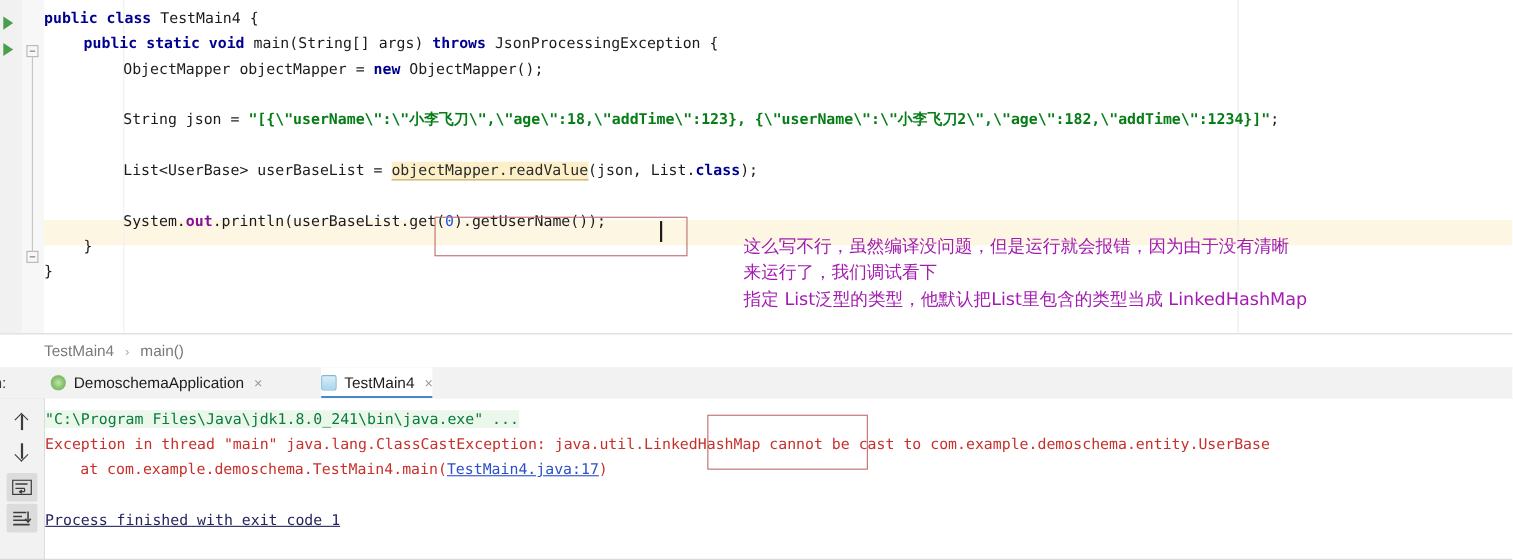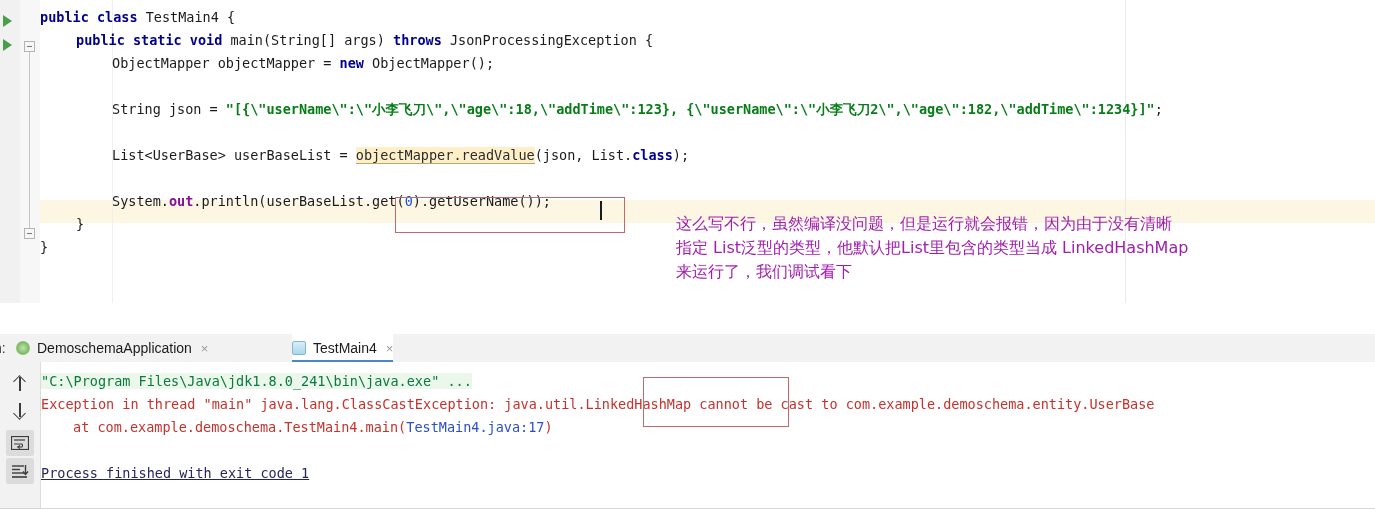--- a/index.html
+++ b/index.html
@@ -227,21 +227,21 @@
     background: #ffffff;
     font-family: "DejaVu Sans Mono", "Liberation Mono", monospace;
     font-size: 13.5px;
     line-height: 23px;
     white-space: pre;
     overflow: hidden;
   }
   .console .cl { position: absolute; left: 14px; height:23px; line-height:23px; }
   .c-cmd { color: #0b7a3e; background: #eaf7ea; }
   .c-err { color: #c7312c; }
-  .c-link { color: #2c4fc7; }
+  .c-link { color: #2c4fc7; text-decoration: underline; }
   .c-ok { color: #252560; text-decoration: underline; }
   .red-box-console {
     position: absolute;
     left: 643px; top: 43px;
     width: 146px; height: 50px;
     border: 1px solid #c06b6b;
     box-sizing: border-box;
   }
   .bottom-edge {
     position: absolute; left: 0; bottom: 0;
@@ -268,32 +268,39 @@
     <div class="fold-box" style="top:41px"></div>
     <div class="fold-box" style="top:228px"></div>
 
     <div class="code-area" id="code-area"><div class="cl cline" style="top: 6px; left: 0px;"><span class="kw">public </span><span class="kw">class </span><span class="plain">TestMain4 {</span></div><div class="cl cline" style="top: 29px; left: 36px;"><span class="kw">public </span><span class="kw">static </span><span class="kw">void </span><span class="plain">main(String[] args) </span><span class="kw">throws </span><span class="plain">JsonProcessingException {</span></div><div class="cl cline" style="top: 52px; left: 72px;"><span class="plain">ObjectMapper objectMapper = </span><span class="kw">new </span><span class="plain">ObjectMapper();</span></div><div class="cl cline" style="top: 75px; left: 0px;"></div><div class="cl cline" style="top: 98px; left: 72px;"><span class="plain">String json = </span><span class="str">"[{\"userName\":\"小李飞刀\",\"age\":18,\"addTime\":123}, {\"userName\":\"小李飞刀2\",\"age\":182,\"addTime\":1234}]"</span><span class="plain">;</span></div><div class="cl cline" style="top: 121px; left: 0px;"></div><div class="cl cline" style="top: 144px; left: 72px;"><span class="plain">List&lt;UserBase&gt; userBaseList = </span><span class="readvalue-hl">objectMapper.readValue</span><span class="plain">(json, List.</span><span class="kw">class</span><span class="plain">);</span></div><div class="cl cline" style="top: 167px; left: 0px;"></div><div class="cl cline" style="top: 190px; left: 72px;"><span class="plain">System.</span><span class="fld">out</span><span class="plain">.println(userBaseList.get(</span><span class="num">0</span><span class="plain">).getUserName());</span></div><div class="cl cline" style="top: 213px; left: 36px;"><span class="plain">}</span></div><div class="cl cline" style="top: 236px; left: 0px;"><span class="plain">}</span></div></div>
 
     <div class="red-box-code"></div>
     <div class="caret"></div>
 
     <div class="annotation">
       <div>这么写不行，虽然编译没问题，但是运行就会报错，因为由于没有清晰</div>
+      <div>来运行了，我们调试看下</div>
       <div>指定 List泛型的类型，他默认把List里包含的类型当成 LinkedHashMap</div>
-      <div>来运行了，我们调试看下</div>
     </div>
   </div>
 
+  <div class="breadcrumb-bar">
+    <div class="bc-inner">
+      <span>TestMain4</span>
+      <span class="bc-sep">›</span>
+      <span>main()</span>
+    </div>
+  </div>
 
   <div class="run-pane">
 
     <div class="run-header">
       <div class="run-label">n:</div>
 
-      <div class="run-tab" style="left:16px">
+      <div class="run-tab" style="left:46px">
         <span class="tab-icon spring"></span>
         <span>DemoschemaApplication</span>
         <span class="tab-close">×</span>
       </div>
 
       <div class="run-tab active" style="left:292px">
         <span class="tab-icon java"></span>
         <span>TestMain4</span>
         <span class="tab-close">×</span>
         <div class="tab-underline"></div>

